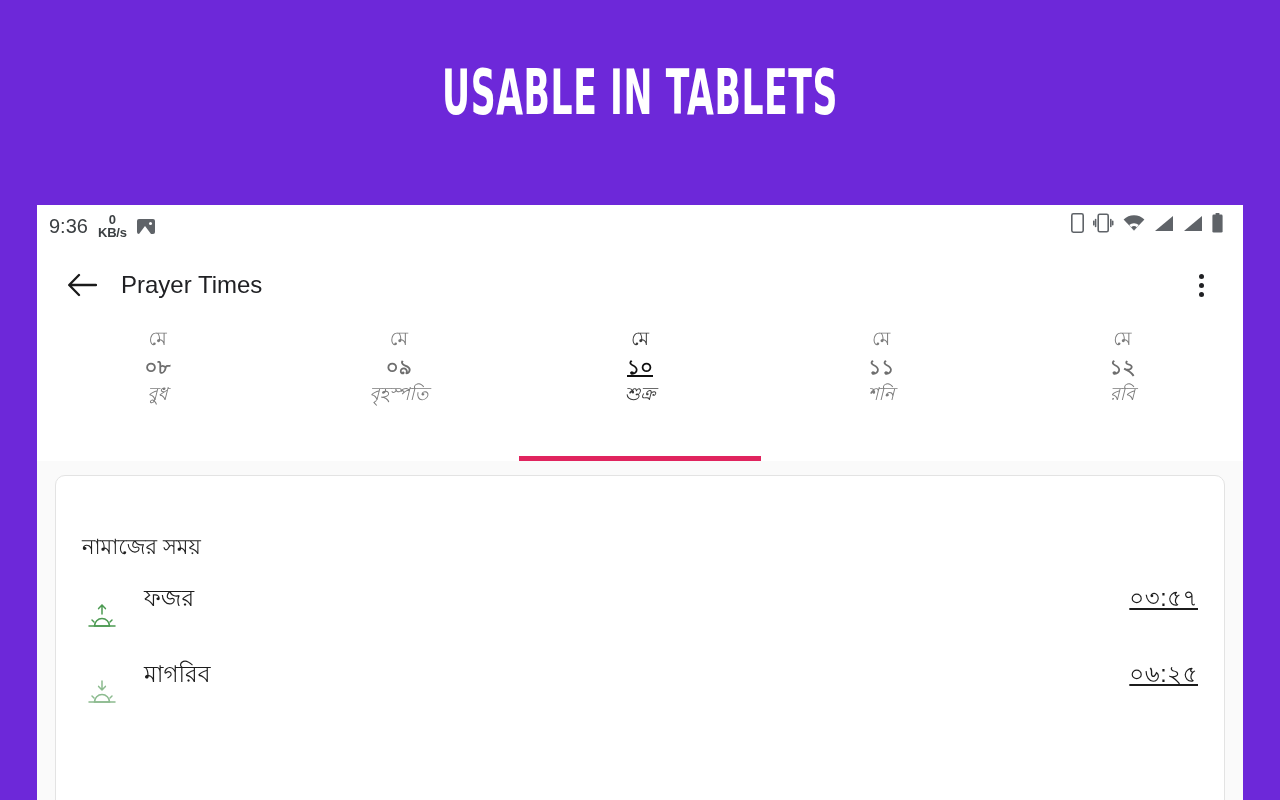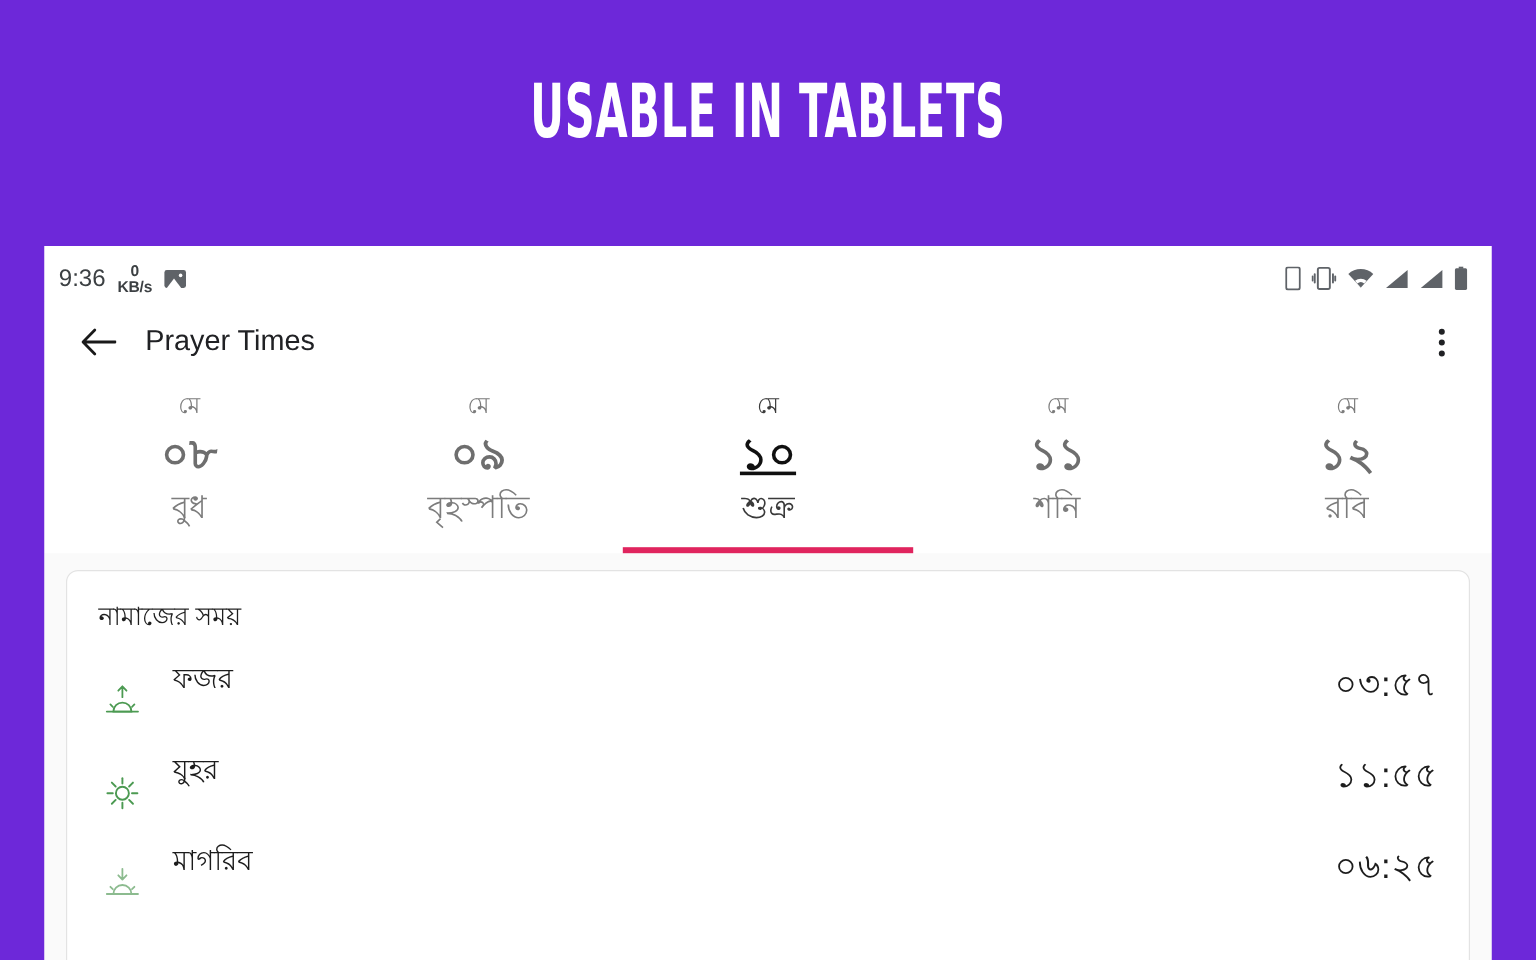--- a/index.html
+++ b/index.html
@@ -35,21 +35,21 @@
     width:1206px; height:600px;
     background:#ffffff;
     overflow:hidden;
   }
 
   
   .statusbar {
     position:relative;
     height:46px;
     background:#ffffff;
-    display:flex; align-items:center;
+    display:flex; align-items:flex-start;
     padding:8px 20px 0 12px;
   }
   .sb-left { display:flex; align-items:center; gap:10px; }
   .sb-time {
     font-size:20px; color:#3c4043; font-weight:400;
     font-family:"Liberation Sans", sans-serif;
   }
   .sb-net { display:flex; flex-direction:column; align-items:center; line-height:1; }
   .sb-net-num { font-size:13px; font-weight:bold; color:#3c4043; }
   .sb-net-unit { font-size:13px; font-weight:bold; color:#3c4043; letter-spacing:-0.2px;}
@@ -89,22 +89,22 @@
   .tabs {
     display:flex; background:#ffffff;
     height:142px; position:relative;
   }
   .tab {
     flex:1 1 0; display:flex; flex-direction:column;
     align-items:center; justify-content:flex-start;
     padding-top:8px; position:relative;
   }
   .tab .t-month { font-size:19px; color:#7c7c7c; line-height:1.3; }
-  .tab .t-day   { font-size:36px; font-weight:bold; color:#6e6e6e; line-height:1.5; }
-  .tab .t-week  { font-size:26px; color:#7c7c7c; line-height:1.35; }
+  .tab .t-day   { font-size:20px; font-weight:bold; color:#6e6e6e; line-height:1.5; }
+  .tab .t-week  { font-size:18px; color:#7c7c7c; line-height:1.35;font-style:italic; }
   .tab.active .t-month { color:#3a3a3a; }
   .tab.active .t-day   { color:#101010;text-decoration:underline; }
   .tab.active .t-week  { color:#3a3a3a; }
   .tab .indicator {
     position:absolute; bottom:0; left:0; right:0; height:5px;
     background:transparent; border-radius:0;
   }
   .tab.active .indicator { background:#e0245e; }
 
   
@@ -114,35 +114,35 @@
     padding:14px 18px 0 18px;
   }
   .card {
     background:#ffffff;
     border:1px solid #e3e3e3;
     border-radius:10px;
     height:100%;
     padding:22px 26px 0 26px;
   }
   .card-title {
-    font-size:21px; color:#1f1f1f; margin-bottom:14px;
+    font-size:21px; color:#1f1f1f; margin-bottom:14px;margin-top:33px;
   }
   .prayer-row {
     display:flex; 
     height:76px;
   }
   .p-icon {
     width:40px; display:flex; align-items:center; justify-content:center;
     flex:0 0 40px;
   }
   .p-name {
     font-size:23px; color:#1c1c1c; margin-left:22px;
   }
   .p-time {
-    margin-left:auto; font-size:29px; color:#1c1c1c; letter-spacing:0.5px;
+    margin-left:auto; font-size:23px; color:#1c1c1c; letter-spacing:0.5px;text-decoration:underline;
   }
 </style>
 </head>
 <body>
 
 <div class="promo">
 
   <div class="promo-title">USABLE IN TABLETS</div>
 
   <div class="device">
@@ -246,39 +246,20 @@
               <path d="M15 2 L15 11 M11.6 5.6 L15 2 L18.4 5.6" fill="none" stroke="#4c9a52" stroke-width="1.5" stroke-linecap="round" stroke-linejoin="round"></path>
               <path d="M2 23 H28" stroke="#4c9a52" stroke-width="1.5" stroke-linecap="round"></path>
               <path d="M7.5 23 A7.5 7.5 0 0 1 22.5 23 Z" fill="none" stroke="#4c9a52" stroke-width="1.5"></path>
               <path d="M5 17 L7 19 M25 17 L23 19" stroke="#4c9a52" stroke-width="1.5" stroke-linecap="round"></path>
             </svg>
           </span>
           <span class="p-name">ফজর</span>
           <span class="p-time">০৩:৫৭</span>
         </div>
 
-        <div class="prayer-row">
-          <span class="p-icon">
-            <svg width="30" height="30" viewBox="0 0 30 30">
-              <circle cx="15" cy="15" r="5.4" fill="none" stroke="#4c9a52" stroke-width="1.6"></circle>
-              <g stroke="#4c9a52" stroke-width="1.6" stroke-linecap="round">
-                <path d="M15 2.5 V7"></path>
-                  <path d="M15 23 V27.5"></path>
-                <path d="M2.5 15 H7"></path>
-                  <path d="M23 15 H27.5"></path>
-                <path d="M6.2 6.2 L9.4 9.4"></path>
-                  <path d="M20.6 20.6 L23.8 23.8"></path>
-                <path d="M23.8 6.2 L20.6 9.4"></path>
-                  <path d="M9.4 20.6 L6.2 23.8"></path>
-              </g>
-            </svg>
-          </span>
-          <span class="p-name">যুহর</span>
-          <span class="p-time">১১:৫৫</span>
-        </div>
 
 
         <div class="prayer-row">
           <span class="p-icon">
             <svg width="30" height="30" viewBox="0 0 30 30">
               <path d="M15 11 L15 2 M11.6 7.4 L15 11 L18.4 7.4" fill="none" stroke="#8cbb8f" stroke-width="1.5" stroke-linecap="round" stroke-linejoin="round"></path>
               <path d="M2 23 H28" stroke="#8cbb8f" stroke-width="1.5" stroke-linecap="round"></path>
               <path d="M7.5 23 A7.5 7.5 0 0 1 22.5 23 Z" fill="none" stroke="#8cbb8f" stroke-width="1.5"></path>
               <path d="M5 17 L7 19 M25 17 L23 19" stroke="#8cbb8f" stroke-width="1.5" stroke-linecap="round"></path>
             </svg>

